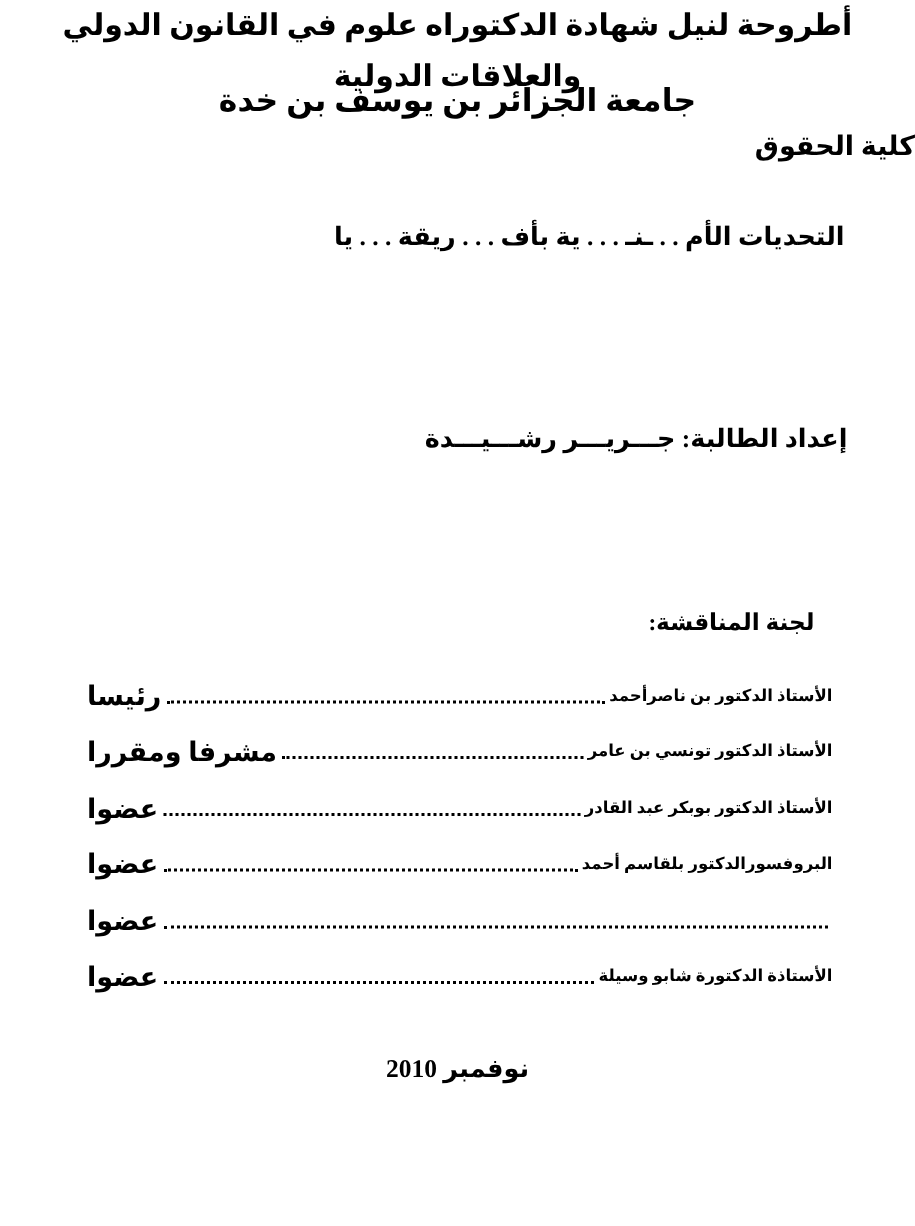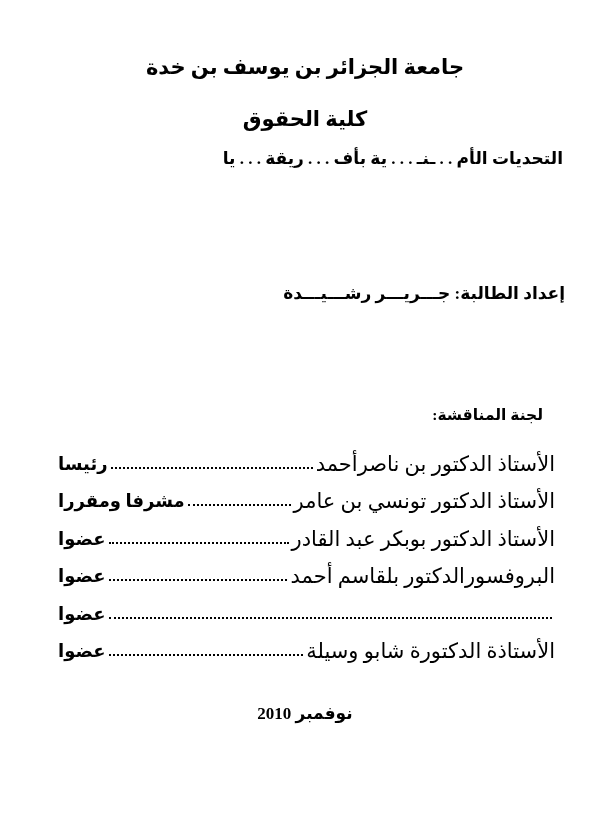--- a/index.html
+++ b/index.html
@@ -19,23 +19,24 @@
   }
   .line { position: absolute; white-space: nowrap; }
   .centered { left: 0; right: 0; text-align: center; }
 
   .university {
     top: 55px;
     font-size: 21px;
     font-weight: bold;
   }
   .faculty {
-    top: 107px;
-    font-size: 21px;
+    top: 87px;
+    font-size: 18px;
     font-weight: bold;
+    text-align: right;
   }
   .subject {
     top: 148px;
     right: 47px;
     font-size: 17px;
     font-weight: bold;
     letter-spacing: 0.5px;
     margin-left: 48px;
   }
   .degree {
@@ -70,22 +71,22 @@
     right: 55px;
     left: 58px;
   }
   .committee-row {
     display: flex;
     direction: rtl;
     align-items: flex-end;
     height: 37.5px;
   }
   .committee-name {
-    font-size: 21px;
-    font-weight: normal;
+    font-size: 11px;
+    font-weight: bold;
     line-height: 20px;
     white-space: nowrap;
   }
   .committee-role {
     font-size: 18px;
     font-weight: bold;
     line-height: 20px;
     white-space: nowrap;
   }
   .leader {
@@ -104,20 +105,24 @@
 <body>
 
 <div class="page">
 
   <div class="line centered university">جامعة الجزائر بن يوسف بن خدة</div>
 
   <div class="line centered faculty">كلية الحقوق</div>
 
   <div class="line subject">التحديات الأم . . ـنـ . . . ية بأف . . . ريقة . . . يا</div>
 
+  <div class="degree">
+    <div>أطروحة لنيل شهادة الدكتوراه علوم في القانون الدولي</div>
+    <div>والعلاقات الدولية</div>
+  </div>
 
   <div class="line prepared">إعداد الطالبة: جـــريـــر رشـــيـــدة</div>
 
 
   <div class="line committee-heading">لجنة المناقشة:</div>
 
   <div class="committee">
     <div class="committee-row">
       <span class="committee-name">الأستاذ الدكتور بن ناصرأحمد</span>
       <span class="leader"></span>

